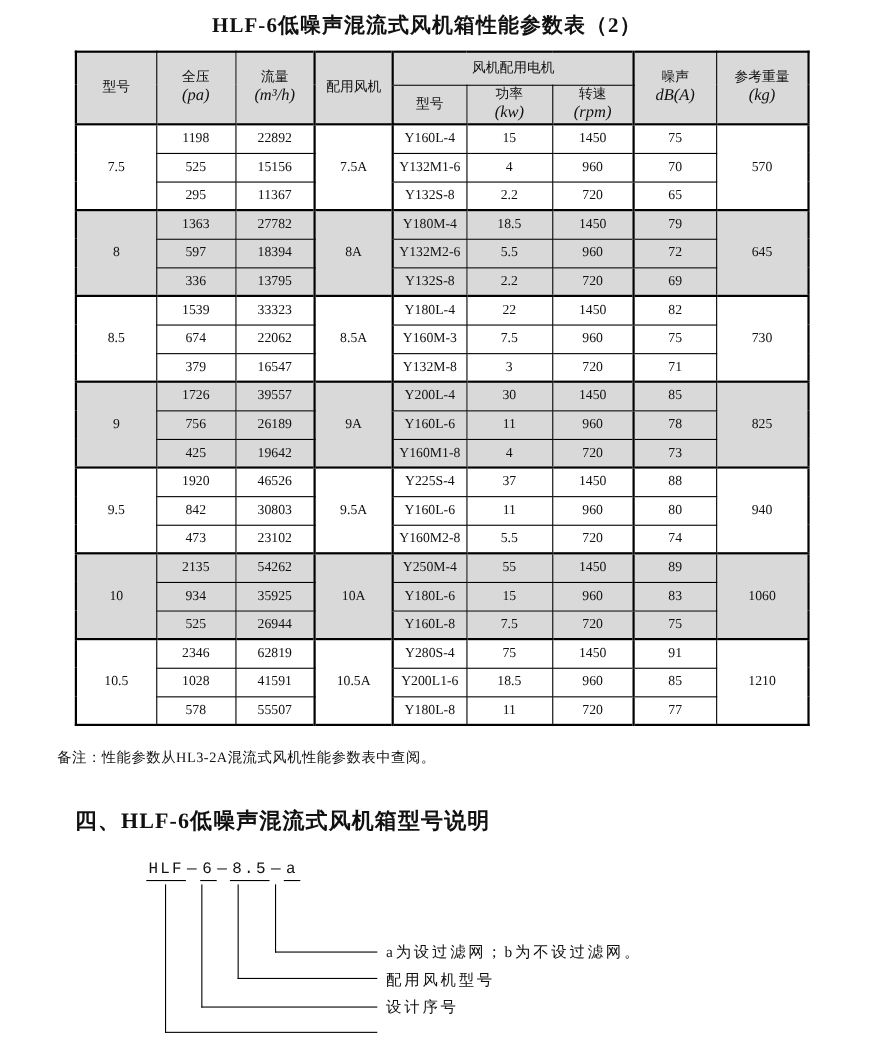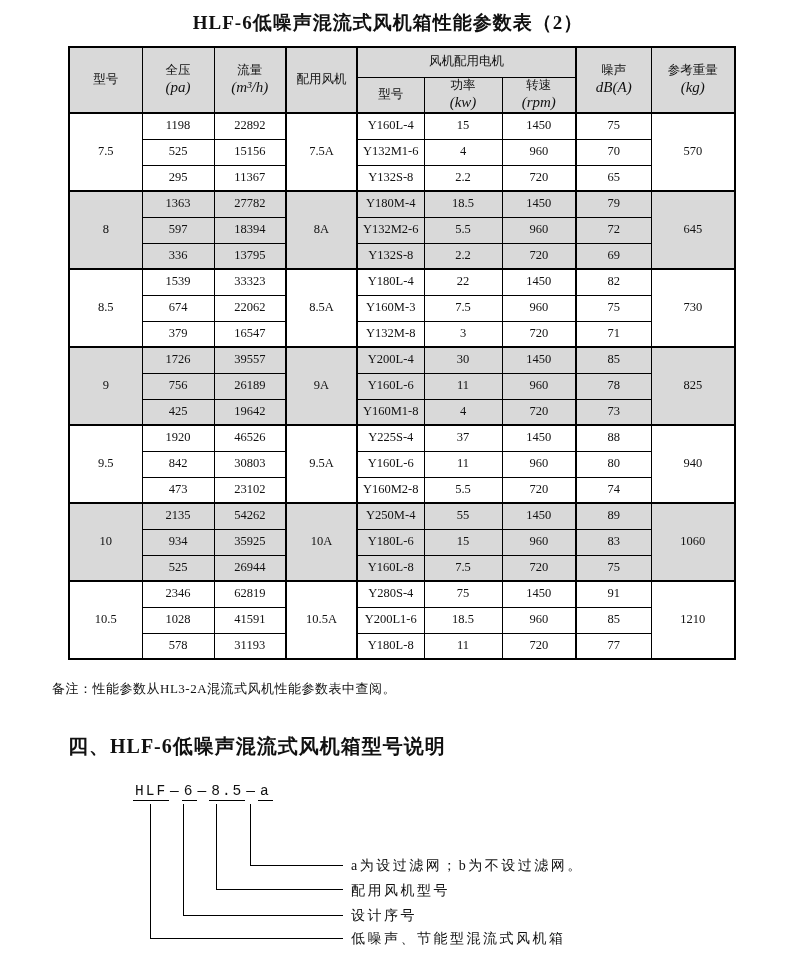--- a/index.html
+++ b/index.html
@@ -283,21 +283,21 @@
         <tr class="">
           <td>1028</td>
           <td>41591</td>
           <td class="bl-thick">Y200L1-6</td>
           <td>18.5</td>
           <td>960</td>
           <td class="bl-thick">85</td>
         </tr>
         <tr class="">
           <td>578</td>
-          <td>31193</td>
+          <td>55507</td>
           <td class="bl-thick">Y180L-8</td>
           <td>11</td>
           <td>720</td>
           <td class="bl-thick">77</td>
         </tr>
       </tbody>
   </table>
 </div>
 
 <div class="note">备注：性能参数从HL3-2A混流式风机性能参数表中查阅。</div>
@@ -308,14 +308,13 @@
   <div class="model-code">
     <span class="seg">HLF</span><span class="dash">—</span><span class="seg">6</span><span class="dash">—</span><span class="seg">8.5</span><span class="dash">—</span><span class="seg">a</span>
   </div>
   <div class="conn conn-1"></div>
   <div class="conn conn-2"></div>
   <div class="conn conn-3"></div>
   <div class="conn conn-4"></div>
   <div class="dlabel dlabel-1">a为设过滤网；b为不设过滤网。</div>
   <div class="dlabel dlabel-2">配用风机型号</div>
   <div class="dlabel dlabel-3">设计序号</div>
-  <div class="dlabel dlabel-4">低噪声、节能型混流式风机箱</div>
 </div>
 
 </body></html>

